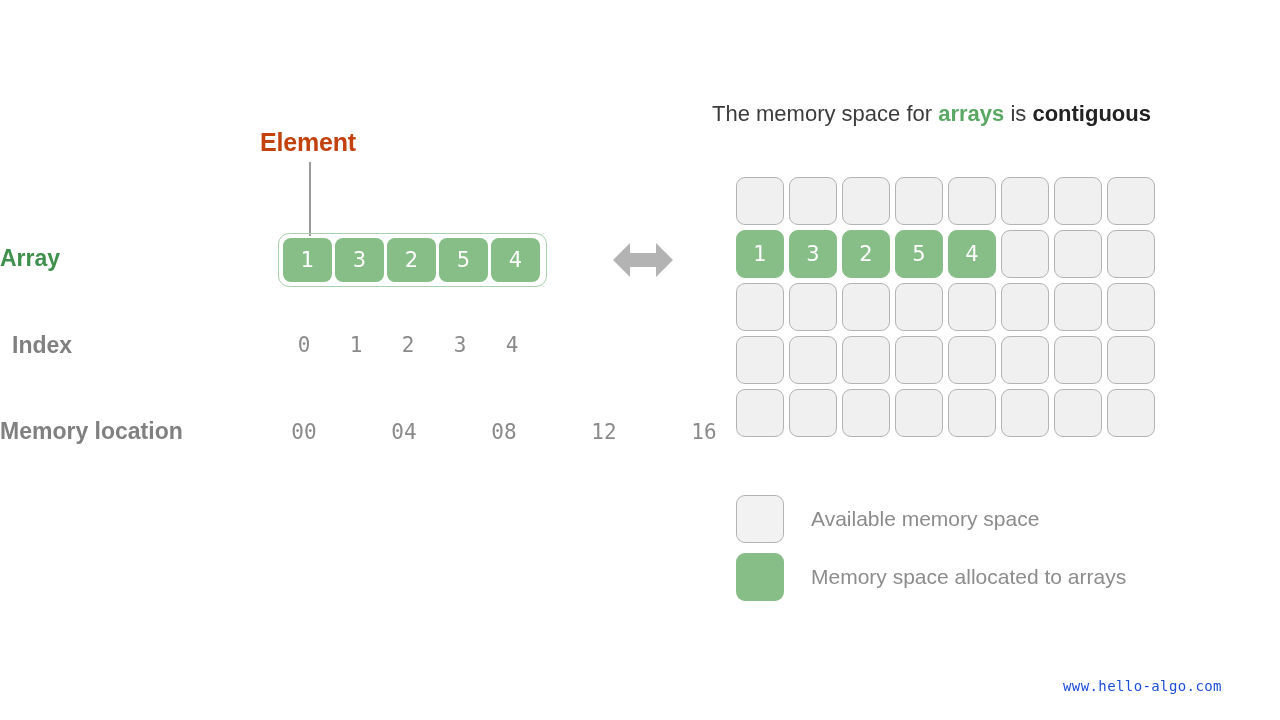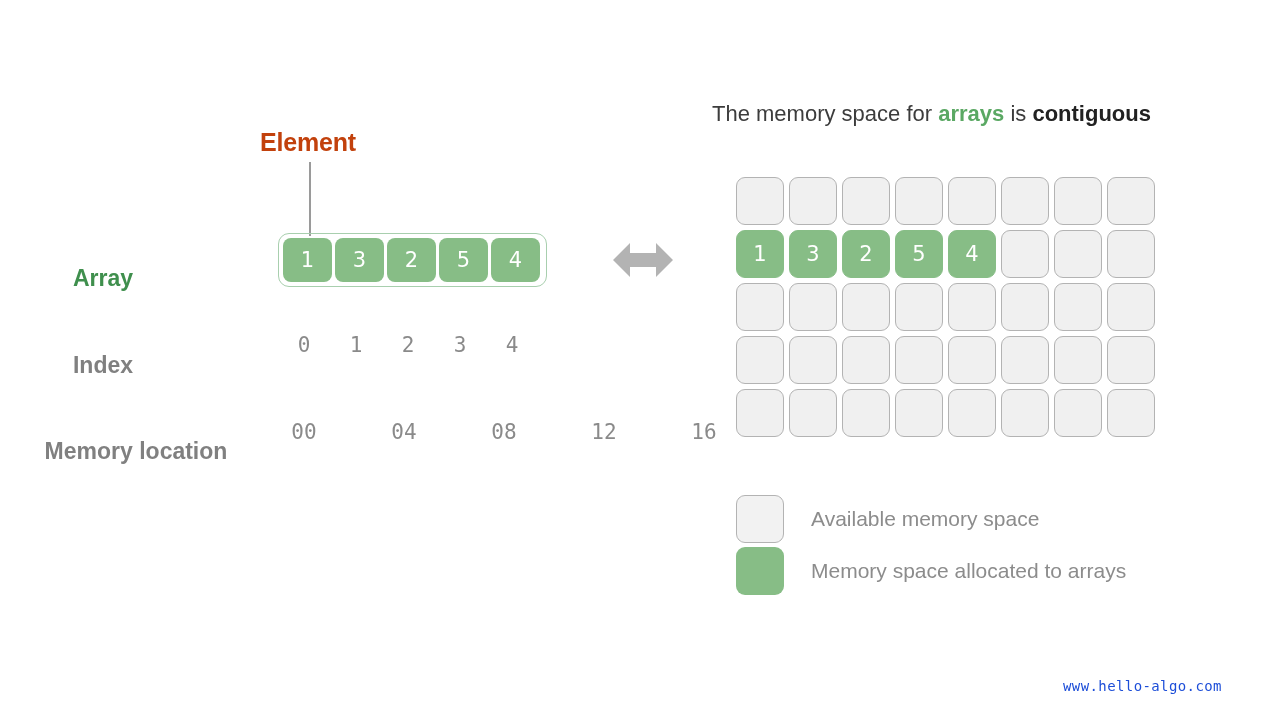--- a/index.html
+++ b/index.html
@@ -39,34 +39,33 @@
     left: 309px;
     top: 162px;
     width: 1.6px;
     height: 74px;
     background: #9a9a9a;
   }
 
   .row-label {
     font-size: 23px;
     font-weight: bold;
-    text-align: center;
+    text-align: left;
     white-space: nowrap;
-    margin-top: 20px;
   }
   .row-label.array   { color: #3f8f4d; }
   .row-label.muted   { color: #808080; }
 
   .label-array {
     left: 0px;
     top: 245px;
     width: 206px;
   }
   .label-index {
-    left: 0px;
+    left: 12px;
     top: 332px;
     width: 206px;
   }
   .label-memory {
     left: 0px;
     top: 418px;
     width: 272px;
   }
 
   
@@ -155,21 +154,21 @@
     background: #87bd86;
     border-color: #87bd86;
   }
 
   
   .legend {
     left: 736px;
     top: 495px;
     display: flex;
     flex-direction: column;
-    gap: 4px;
+    gap: 10px;
   }
   .legend-row {
     display: flex;
     align-items: center;
     gap: 27px;
   }
   .legend-swatch {
     width: 48px;
     height: 48px;
     box-sizing: border-box;

